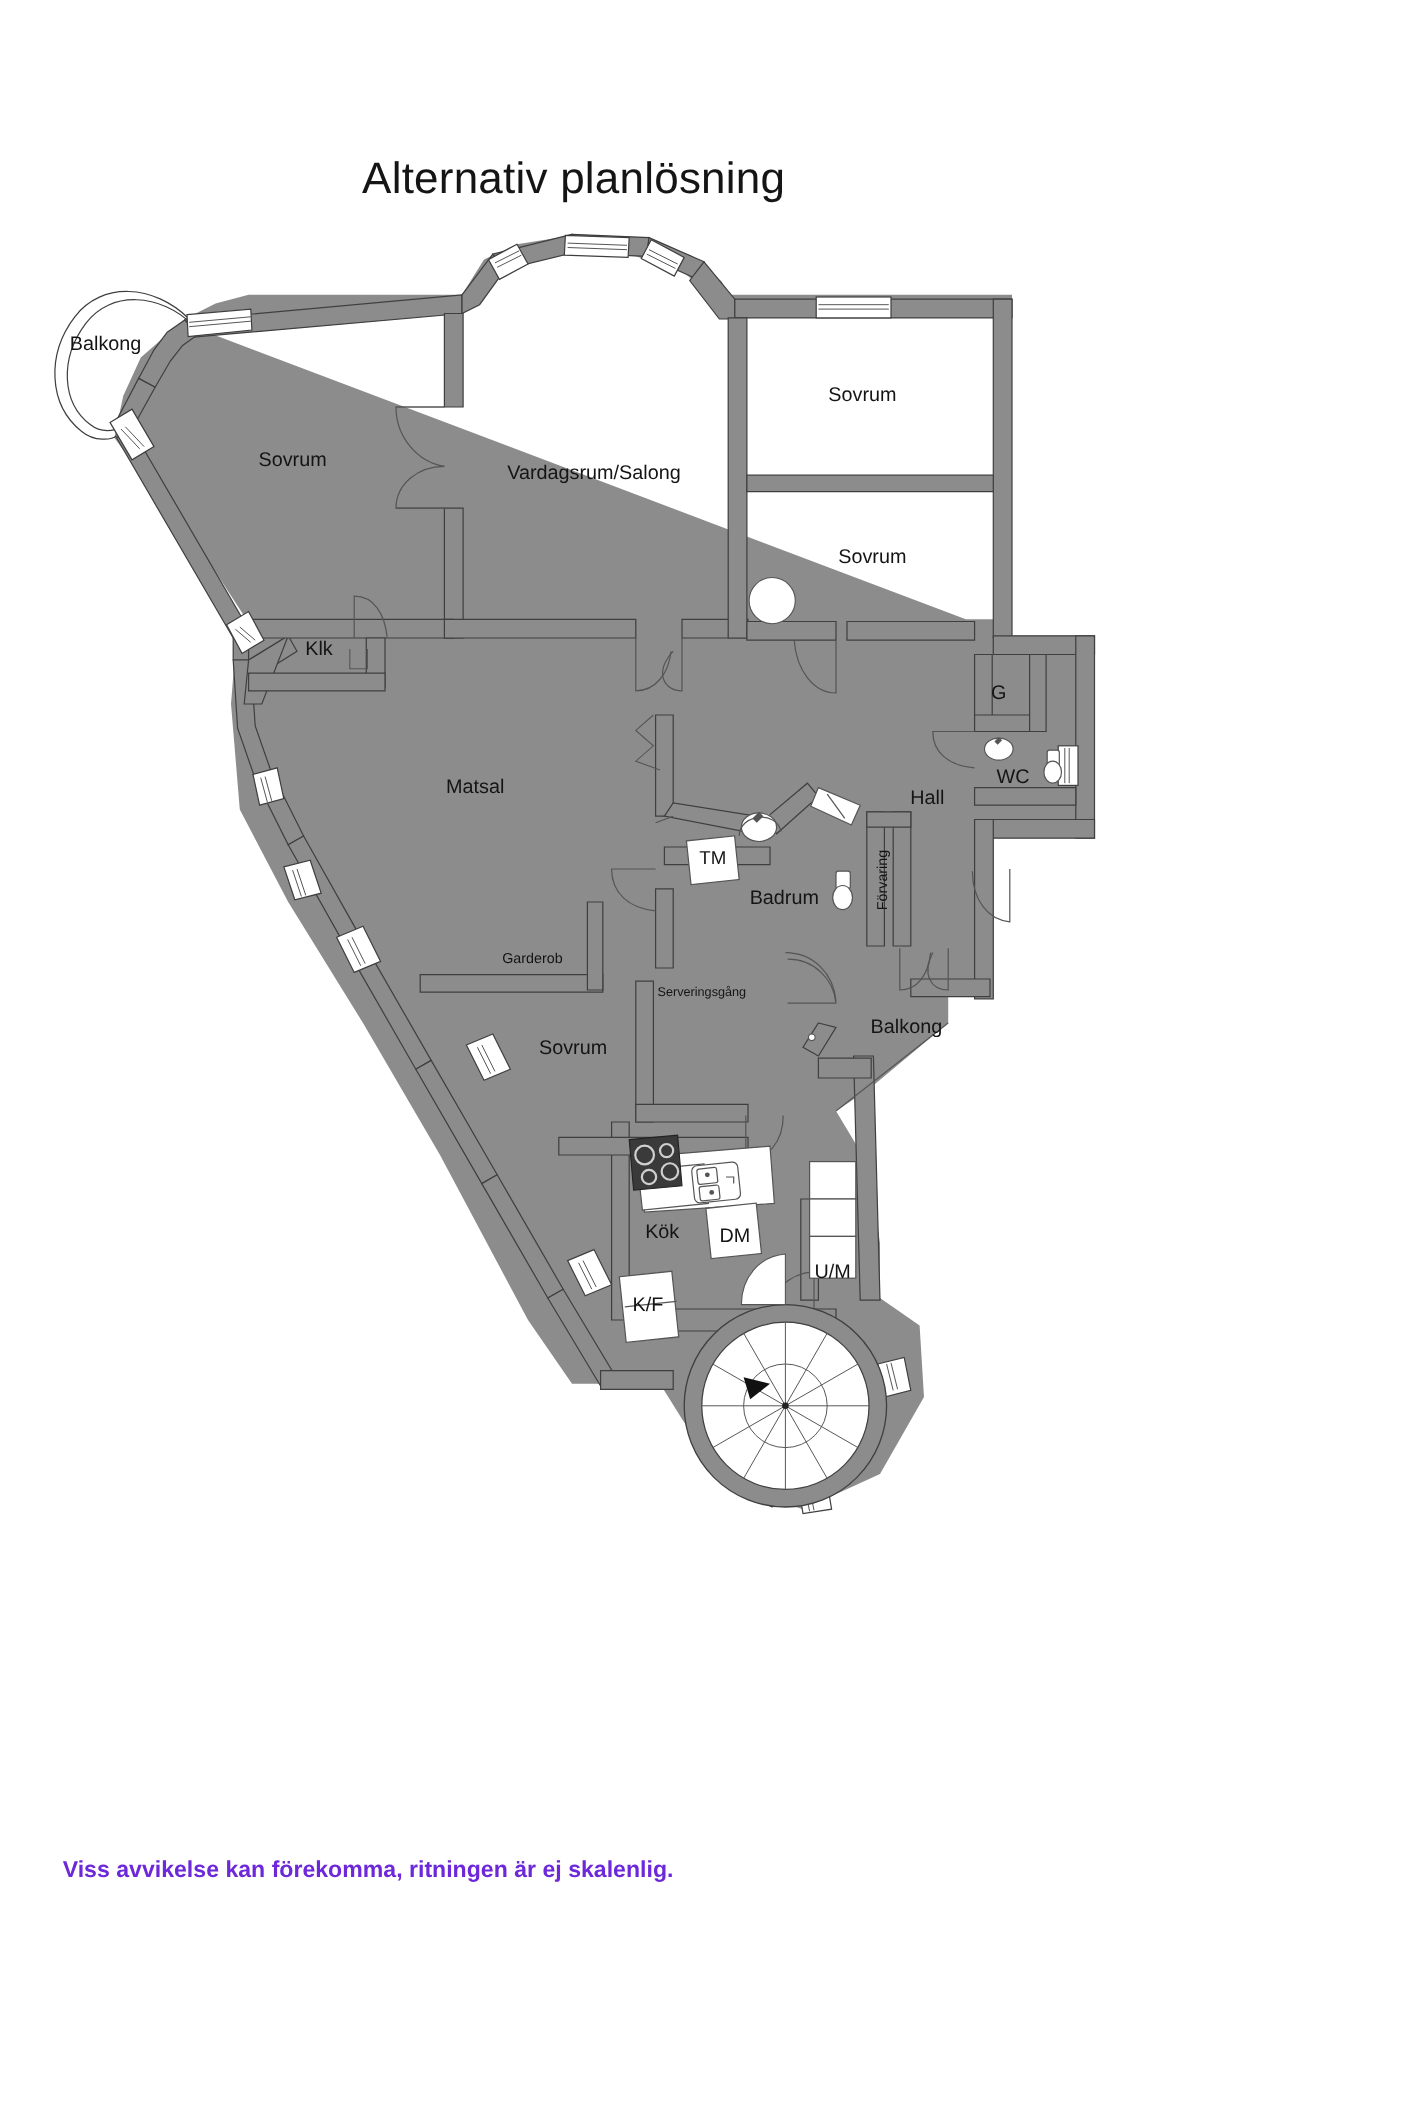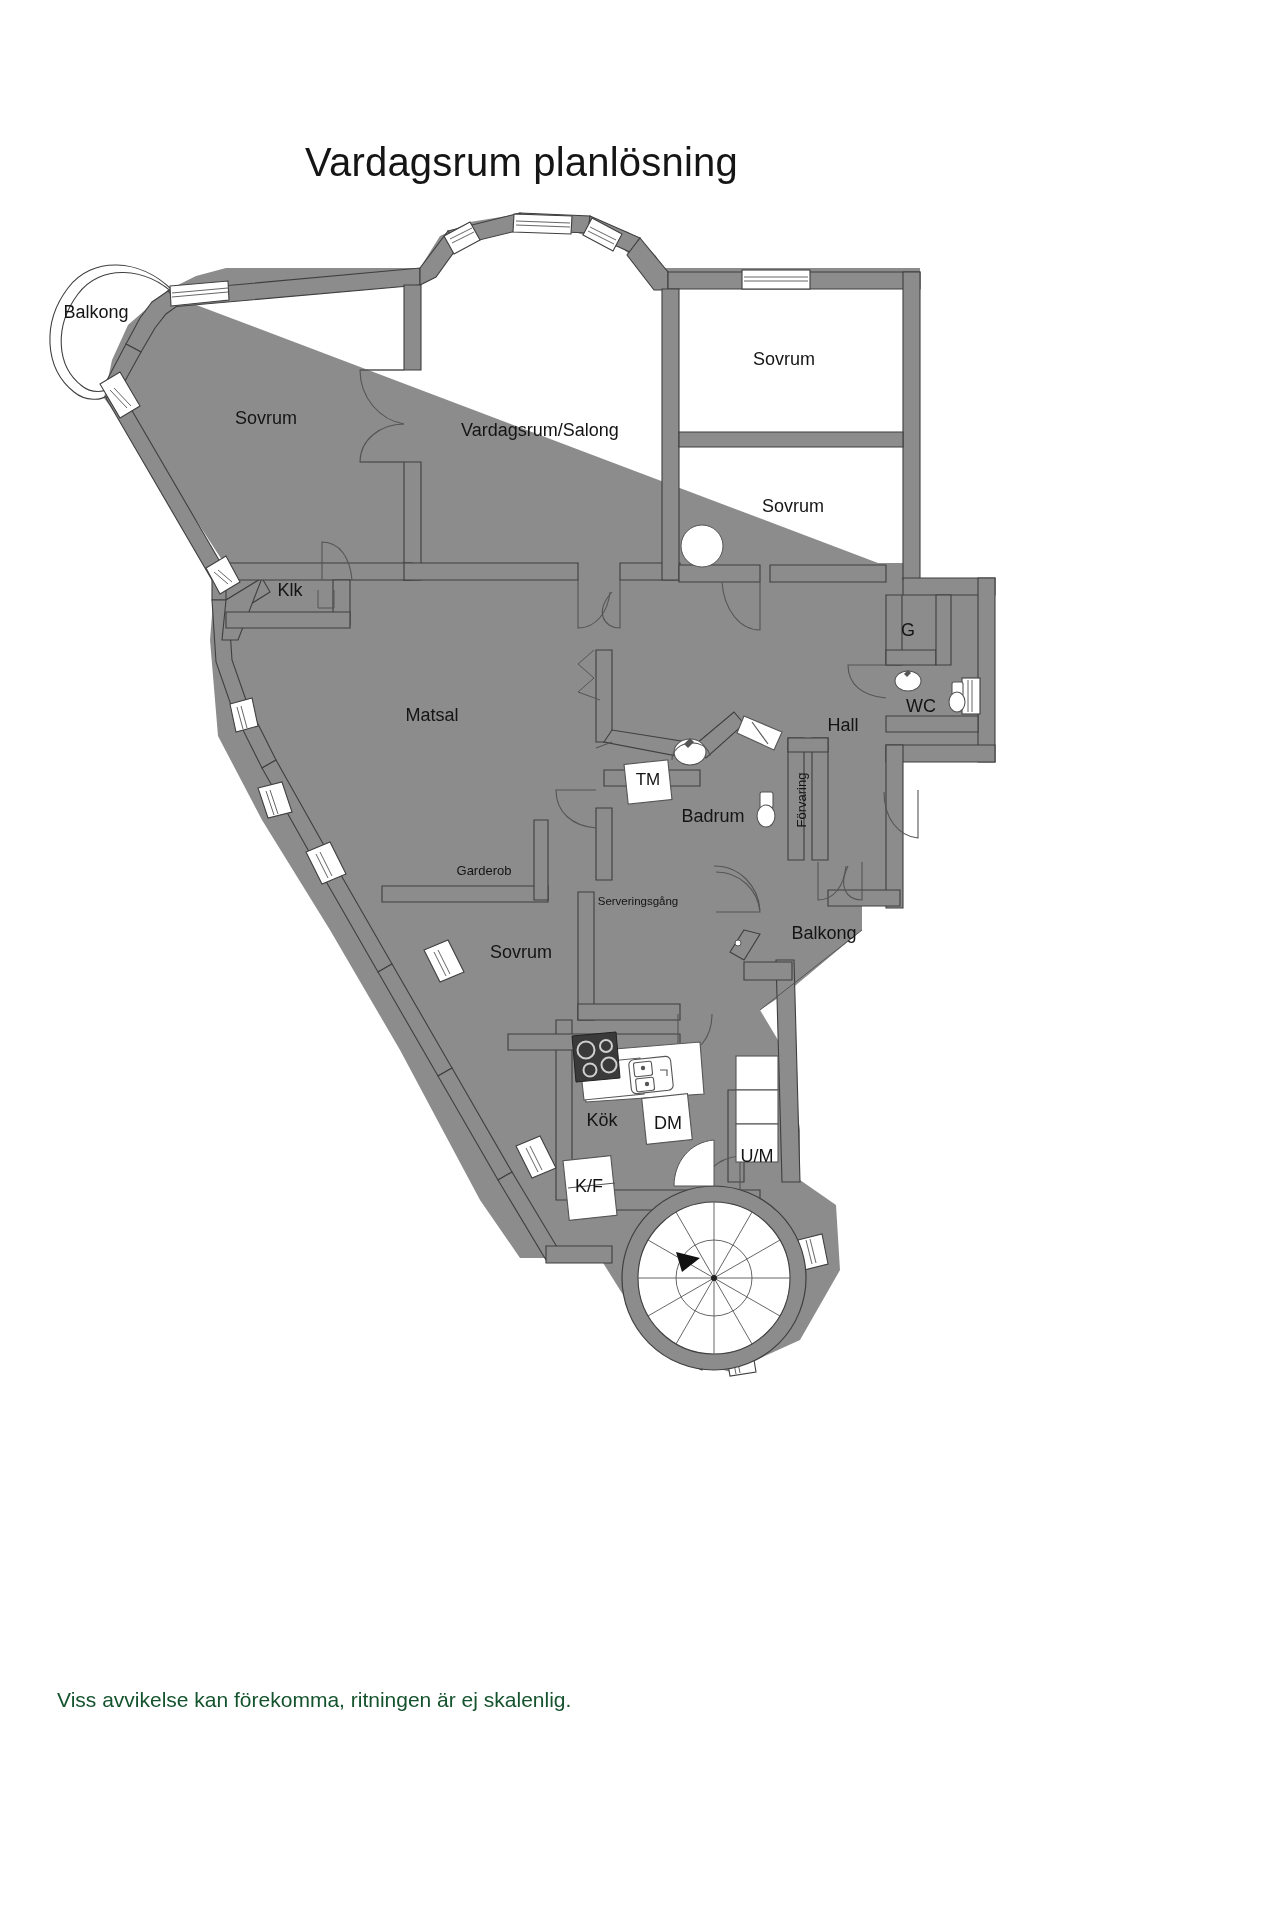--- a/index.html
+++ b/index.html
@@ -22,22 +22,22 @@
     font-size:40px;
     font-weight:400;
     letter-spacing:0.2px;
     color:#151515;
     white-space:nowrap;
   }
   .page-note{
     position:absolute;
     left:57px; top:1688px;
     font-size:21px;
-    font-weight:400;
-    color:#14532d;
+    font-weight:700;
+    color:#6d28d9;
     white-space:nowrap;
   }
   #plan-svg{
     position:absolute;left:0;top:0;width:1043px;height:1920px;
   }
   .roomlabel{
     font-family:"Liberation Sans","DejaVu Sans",sans-serif;
     fill:#141414;
     font-size:17px;
     text-anchor:middle;
@@ -45,21 +45,21 @@
   }
   .roomlabel.lg{font-size:18px;}
   .roomlabel.sm{font-size:13px;}
   .roomlabel.xs{font-size:11.5px;}
 </style>
 </head>
 <body>
 
 <div id="sheet">
 
-  <div class="page-title">Vardagsrum planlösning</div>
+  <div class="page-title">Alternativ planlösning</div>
 
   <svg id="plan-svg" viewBox="0 0 1043 1920" xmlns="http://www.w3.org/2000/svg">
 
     <g fill="#8c8c8c" stroke="#3f3f3f" stroke-width="1.2" stroke-linejoin="miter">
 
       <path d="
         M 168,290
         L 196,276 L 226,268 L 300,268 L 420,268
         L 440,236 L 470,222 L 520,214 L 580,216 L 628,232 L 656,256 L 664,272
         L 664,268 L 920,268 L 920,578

